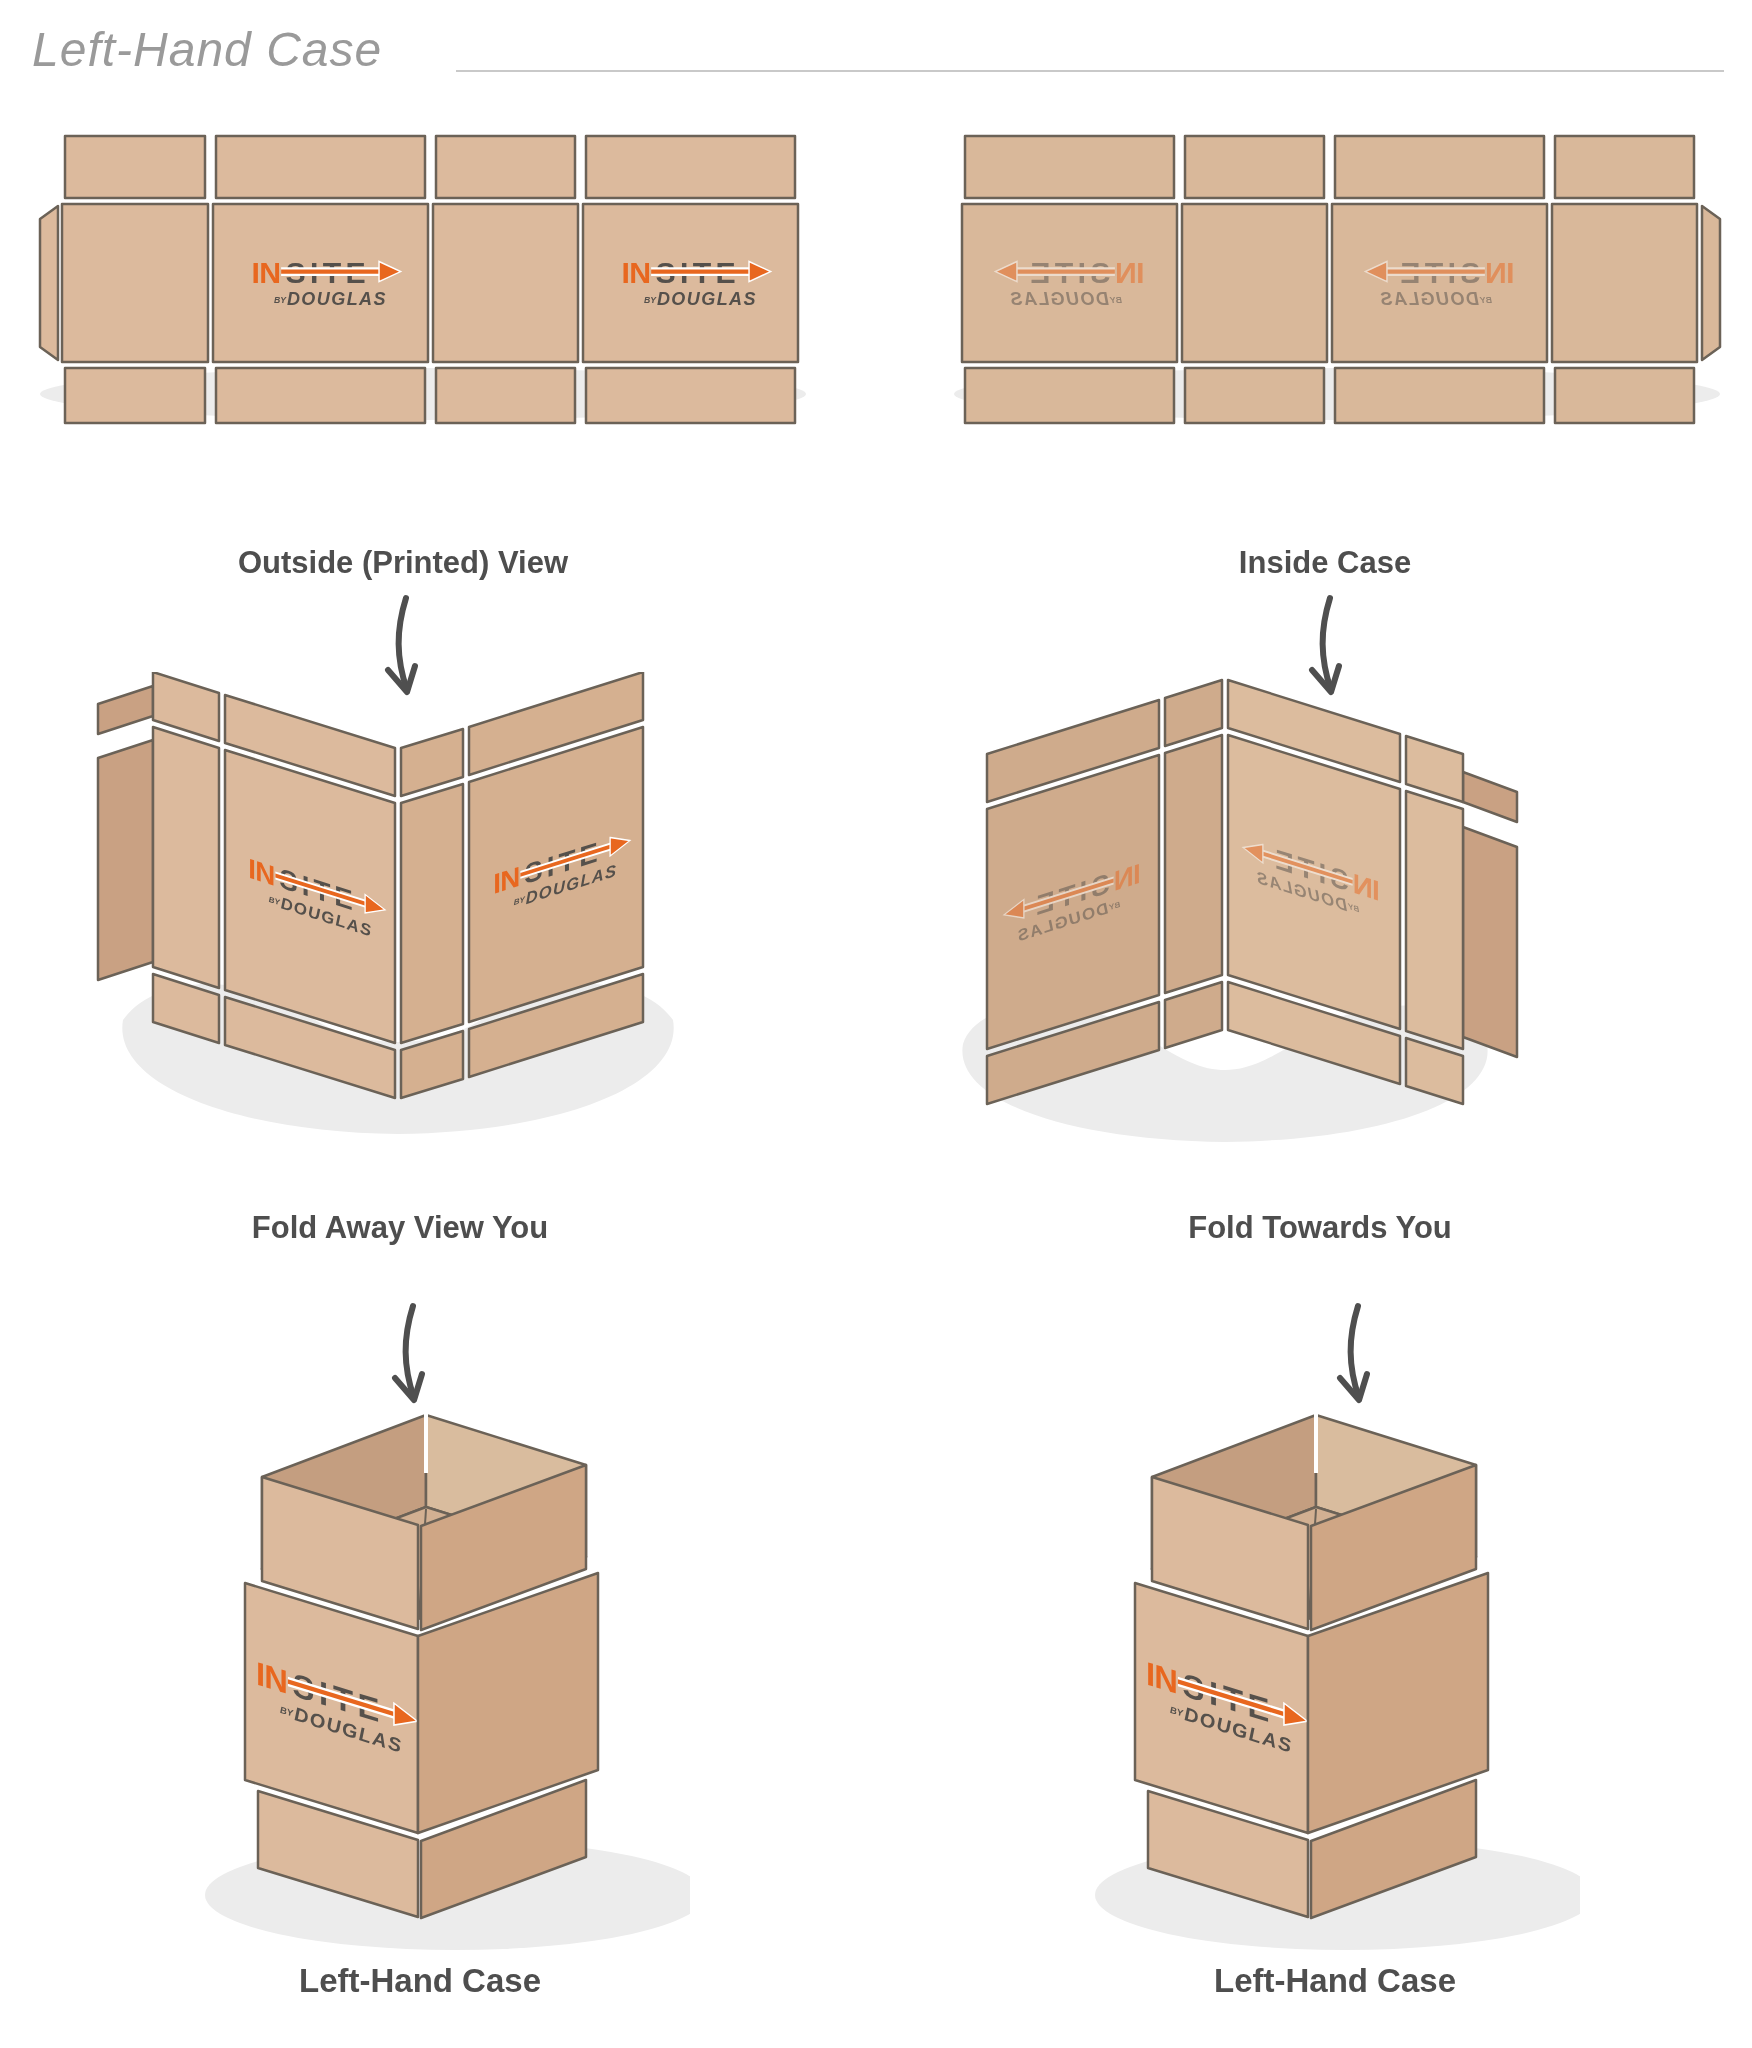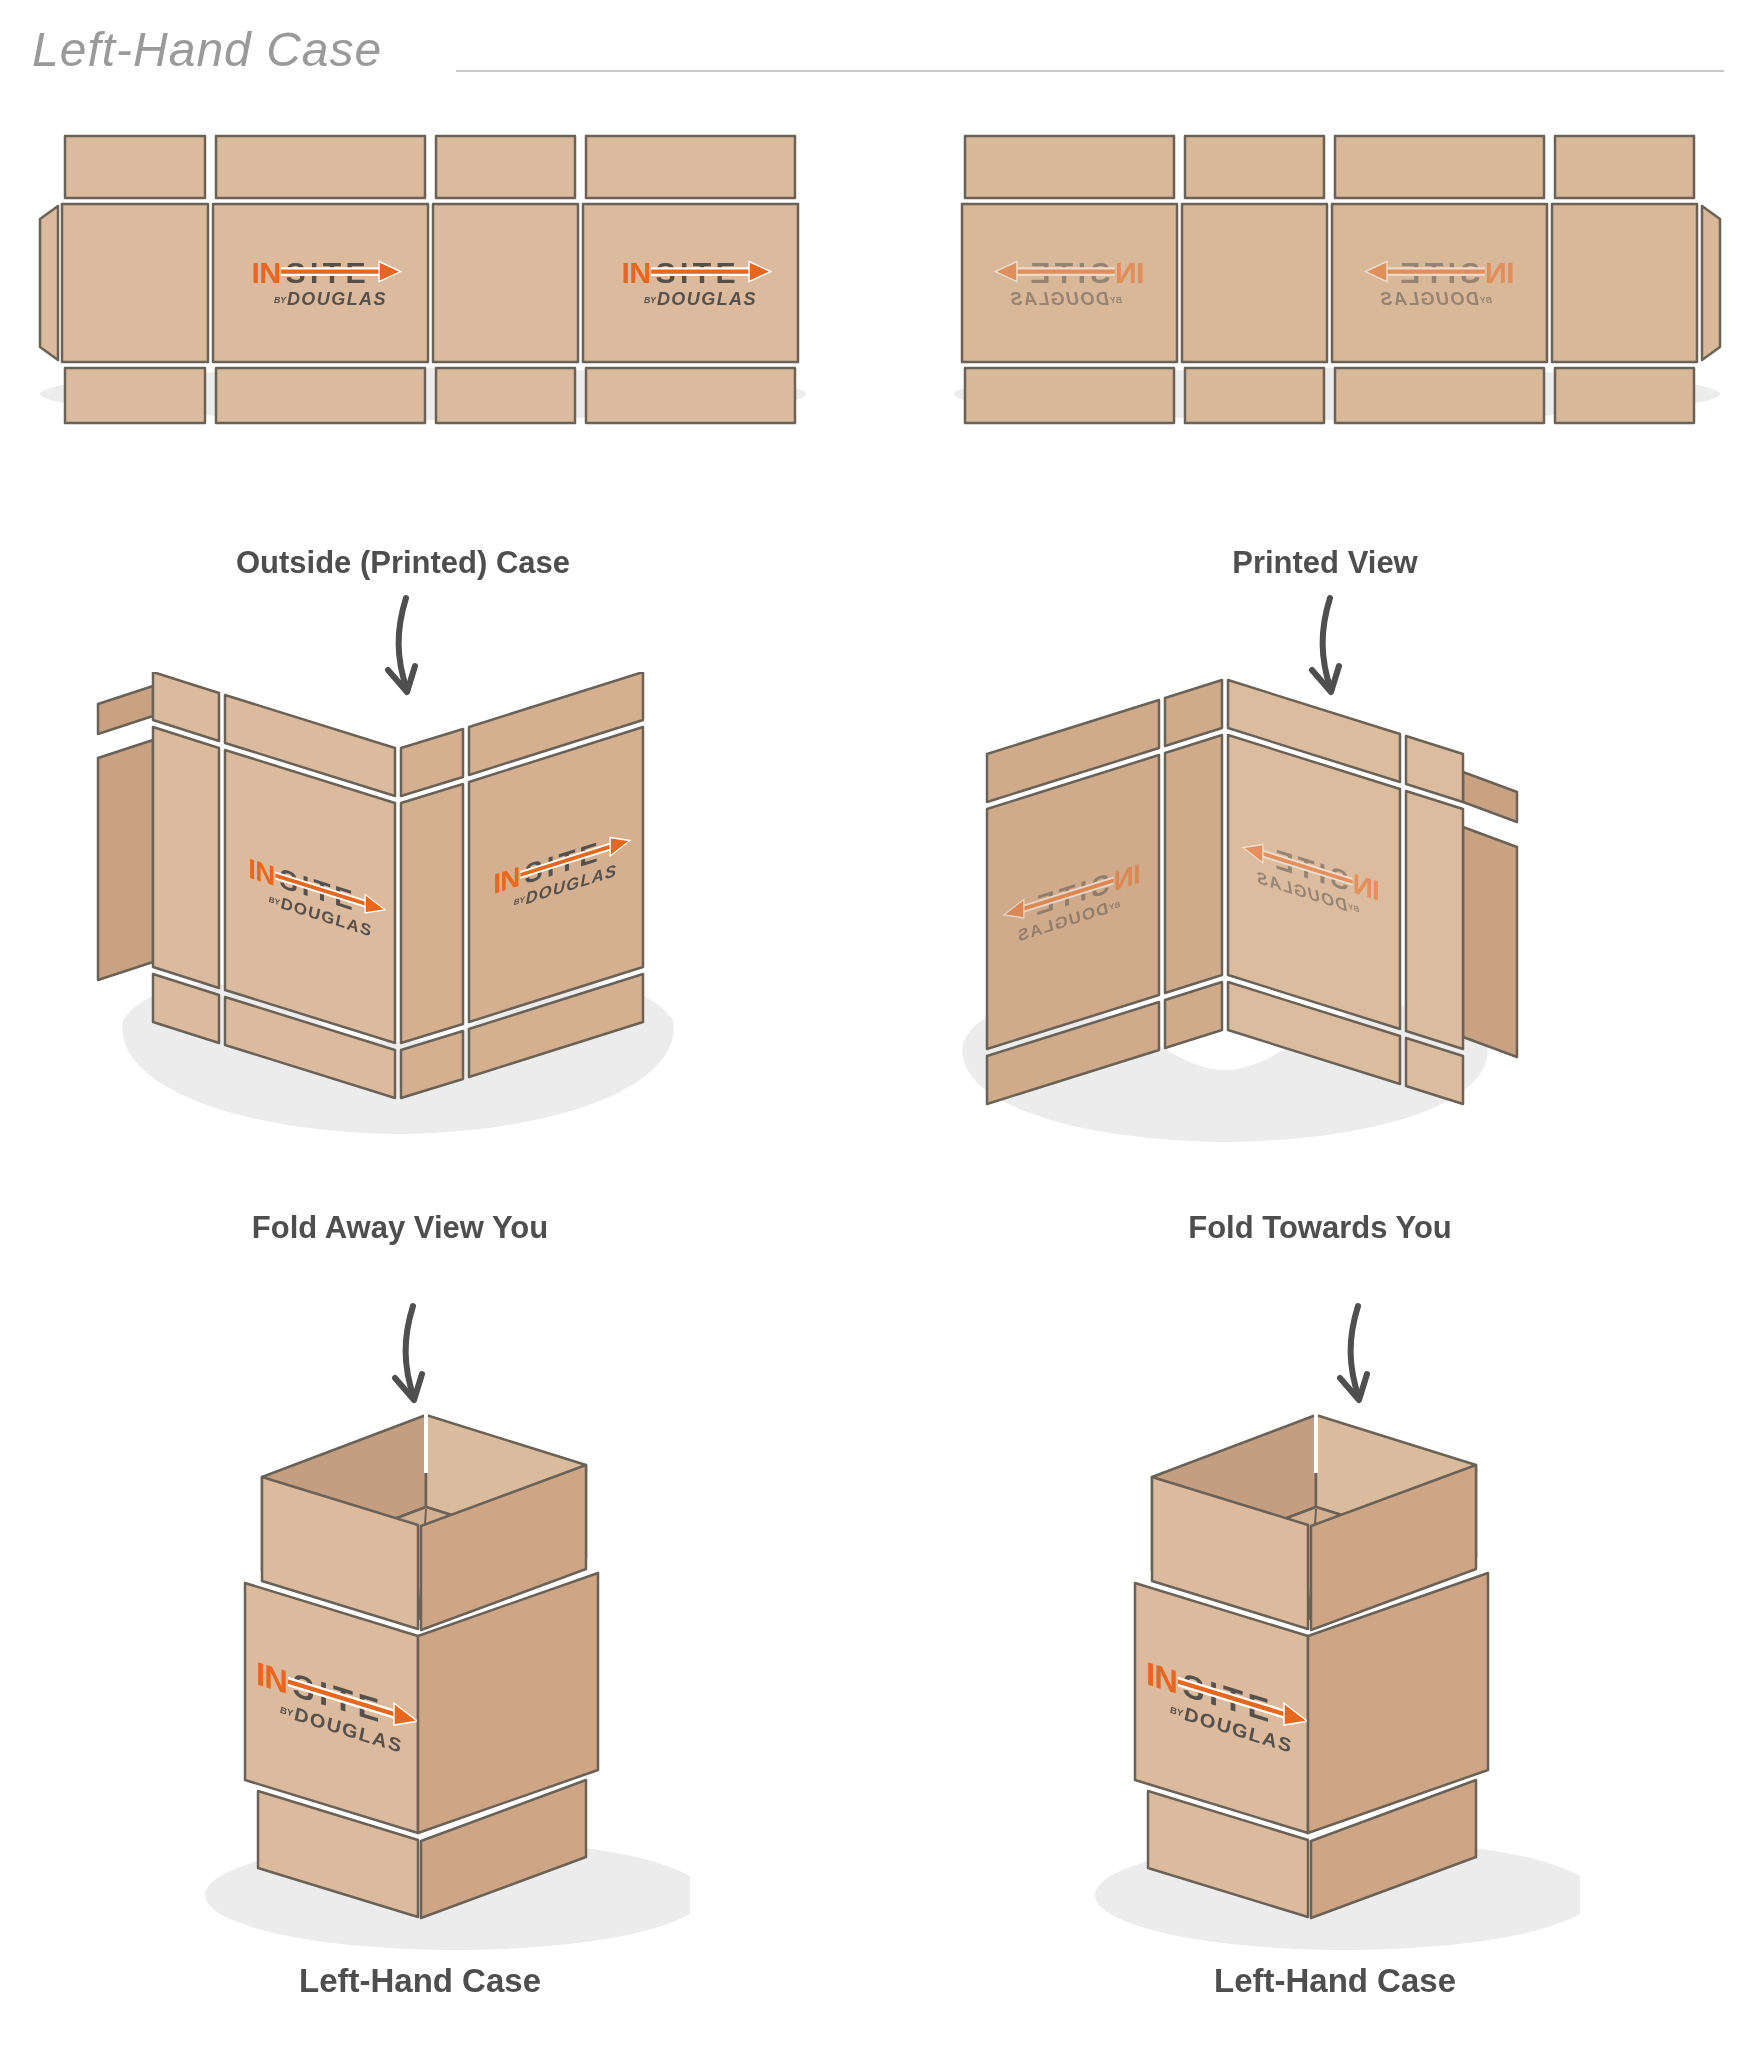--- a/index.html
+++ b/index.html
@@ -128,22 +128,22 @@
       <text class="lg-in" x="-95" y="14">IN</text>
       <text class="lg-site" x="-48" y="14">SITE</text>
       <path class="lg-halo" d="M-54,-2 L84,-2"></path>
       <path class="lg-shaft" d="M-54,-2 L84,-2"></path>
       <polygon class="lg-head" points="82,-16 112,-2 82,12"></polygon>
       <text class="lg-by" x="-64" y="41">BY</text>
       <text class="lg-brand" x="-46" y="45">DOUGLAS</text>
     </g>
   </svg>
 
-  <div class="stage-label" style="left:403px;top:545px">Outside (Printed) Case</div>
-  <div class="stage-label" style="left:1325px;top:545px">Printed View</div>
+  <div class="stage-label" style="left:403px;top:545px">Outside (Printed) View</div>
+  <div class="stage-label" style="left:1325px;top:545px">Inside Case</div>
 
   <svg class="fig" style="left:368px;top:590px" width="70" height="115" viewBox="0 0 70 115">
     <path class="flow-arrow" d="M38,8 C28,40 28,68 39,100"></path>
     <path class="flow-arrow" d="M20,80 L39,102 L47,76"></path>
   </svg>
   <svg class="fig" style="left:1292px;top:590px" width="70" height="115" viewBox="0 0 70 115">
     <path class="flow-arrow" d="M38,8 C28,40 28,68 39,100"></path>
     <path class="flow-arrow" d="M20,80 L39,102 L47,76"></path>
   </svg>
 

